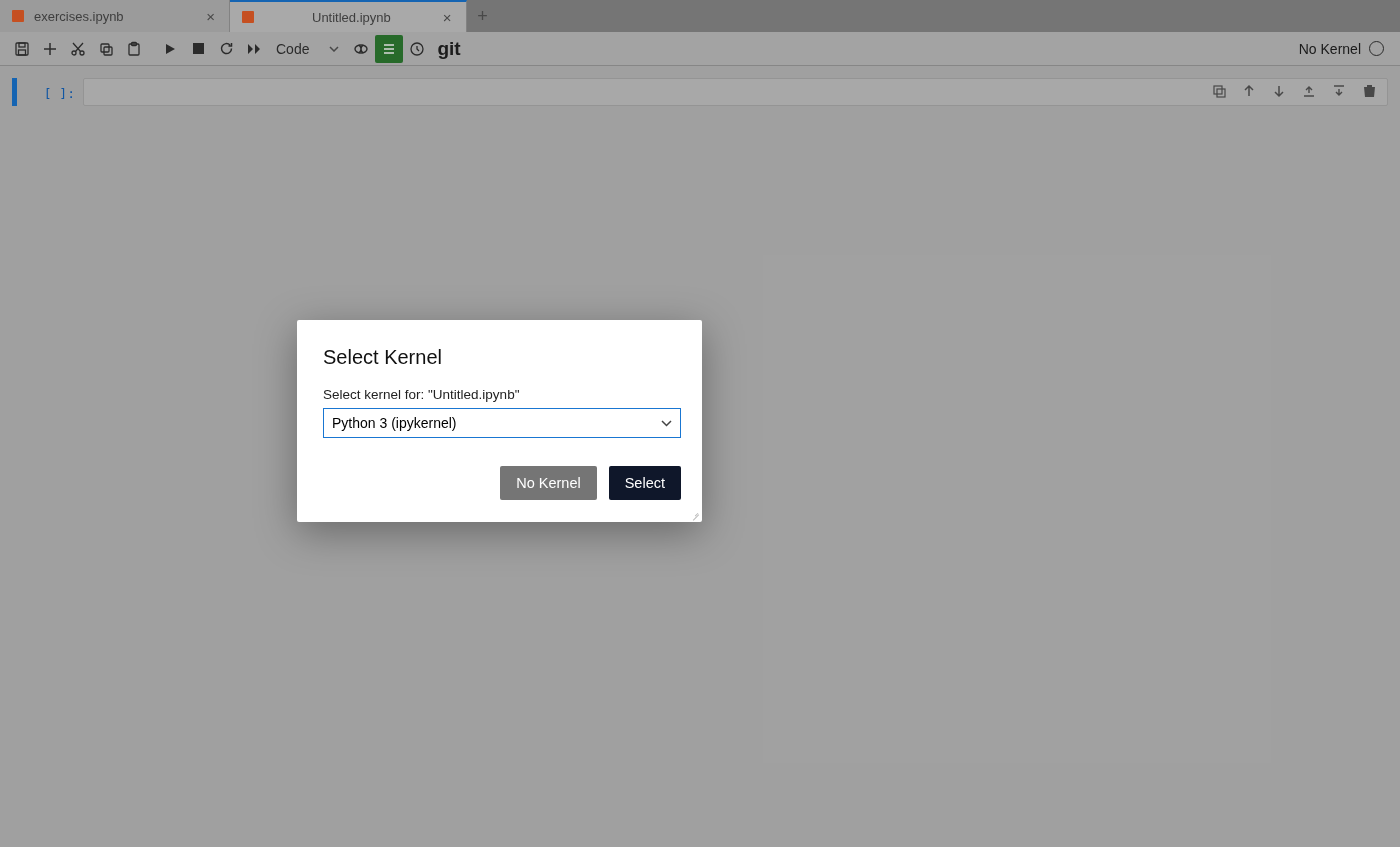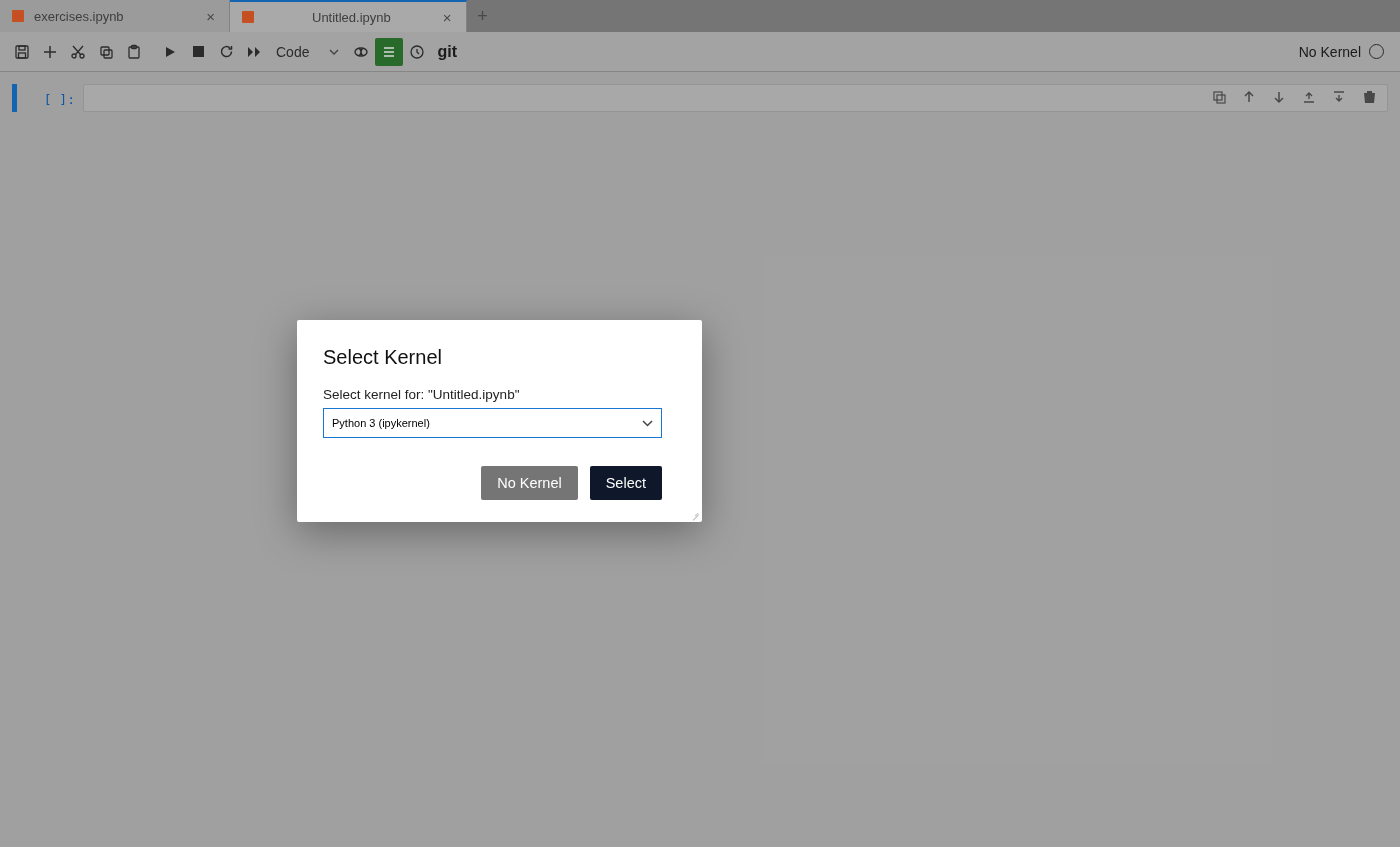--- a/index.html
+++ b/index.html
@@ -8,47 +8,47 @@
 
   
   .tabbar { height:32px; background:#8a8a8a; display:flex; align-items:flex-end; }
   .tab { display:flex; align-items:center; height:32px; padding:0 10px; min-width:230px; border-right:1px solid #999; font-size:13px; color:#4a4a4a; position:relative; background:#b7b7b7; }
   .tab.active { background:#c7c7c7; border-top:2px solid #1976d2;gap:48px; }
   .tab .icon { width:16px; height:16px; margin-right:8px; }
   .tab .close { margin-left:auto; padding:0 4px; font-size:15px; color:#555; }
   .newtab { width:32px; height:32px; display:flex; align-items:center; justify-content:center; color:#555; font-size:18px; }
 
   
-  .toolbar { height:40px; background:#c0c0c0; border-bottom:1px solid #9e9e9e; display:flex; align-items:center; padding:0 8px; gap:0; }
+  .toolbar { height:34px; background:#c0c0c0; border-bottom:1px solid #9e9e9e; display:flex; align-items:center; padding:0 8px; gap:0; }
   .tb-btn { width:28px; height:28px; display:flex; align-items:center; justify-content:center; color:#333; border-radius:2px; }
   .tb-sep { width:8px; }
   .celltype { display:flex; align-items:center; gap:20px; padding:0 8px; font-size:14px; color:#333; }
-  .git { font-weight:bold; font-size:16px; margin-left:6px; color:#222; }
+  .git { font-weight:bold; font-size:19px; margin-left:6px; color:#222; }
   .spacer { flex:1; }
   .kernel-status { display:flex; align-items:center; gap:8px; font-size:14px; color:#222; padding-right:8px; }
   .circle { width:15px; height:15px; border:1.5px solid #333; border-radius:50%; }
 
   
   .notebook { flex:1; background:#bdbdbd; padding:12px; }
   .nb-inner { background:#bdbdbd; height:100%; }
   .cell { display:flex; align-items:stretch; position:relative; }
   .cell-bar { width:5px; background:#1976d2; margin-right:6px; }
   .cell-gutter { width:60px; display:flex; align-items:flex-start; justify-content:flex-end; padding:8px 8px 0 0; }
   .prompt { color:#2a5; font-family: "Menlo","Consolas",monospace; font-size:13px; color:#5a6f9c;}
   .prompt { color:#1565c0;}
   .cell-input { flex:1; background:#c6c6c6; border:1px solid #aeaeae; min-height:28px; border-radius:2px;}
   .cell-toolbar { position:absolute; right:8px; top:2px; display:flex; gap:8px; color:#555;}
   .ct-btn { width:22px; height:22px; display:flex; align-items:center; justify-content:center;}
 
   
   .overlay { position:absolute; inset:0; background:rgba(0,0,0,0.15); display:flex; align-items:flex-start; justify-content:flex-start; pointer-events:none;}
-  .dialog { position:absolute; left:297px; top:320px; width:405px; background:#fff; border-radius:2px; box-shadow:0 10px 40px rgba(0,0,0,0.35); padding:26px 40px 22px 26px; pointer-events:auto;}
+  .dialog { position:absolute; left:297px; top:320px; width:405px; background:#fff; border-radius:2px; box-shadow:0 10px 40px rgba(0,0,0,0.35); padding:26px 21px 22px 26px; pointer-events:auto;}
   .dlg-title { font-size:20px; font-weight:500; color:#111; margin-bottom:18px;}
   .dlg-label { font-size:13.5px; color:#222; margin-bottom:6px;}
-  .dlg-select { width:100%; height:30px; border:1px solid #1976d2; padding:0 8px; font-size:11px; background:#fff; display:flex; align-items:center; justify-content:space-between;}
+  .dlg-select { width:100%; height:30px; border:1px solid #1976d2; padding:0 8px; font-size:14px; background:#fff; display:flex; align-items:center; justify-content:space-between;}
   .dlg-buttons { display:flex; justify-content:flex-end; gap:12px; margin-top:28px;}
   .btn { height:34px; padding:0 16px; font-size:14.5px; border:none; border-radius:2px; cursor:pointer; color:#fff;}
   .btn-gray { background:#757575;}
   .btn-blue { background:#0f172a;}
   .resize { position:absolute; right:2px; bottom:2px; width:12px; height:12px; }
   .resize::before, .resize::after { content:""; position:absolute; background:#bbb;}
   .resize::before { width:8px; height:1px; bottom:2px; right:0; transform:rotate(-45deg);}
   .resize::after { width:4px; height:1px; bottom:2px; right:0; transform:rotate(-45deg) translate(1px,-3px);}
 
   svg { display:block; }

